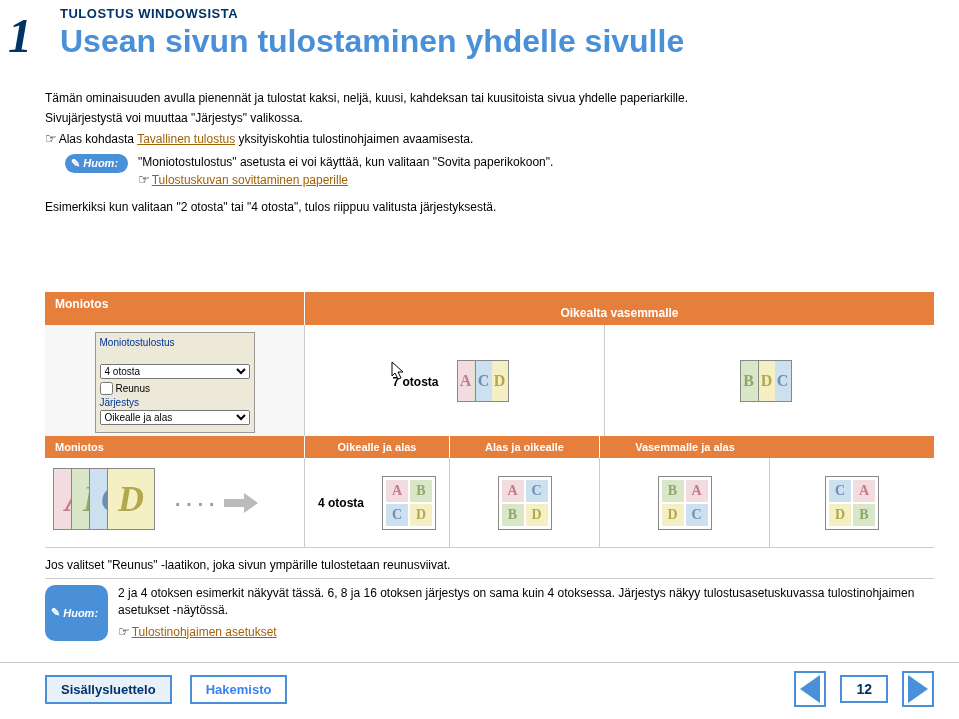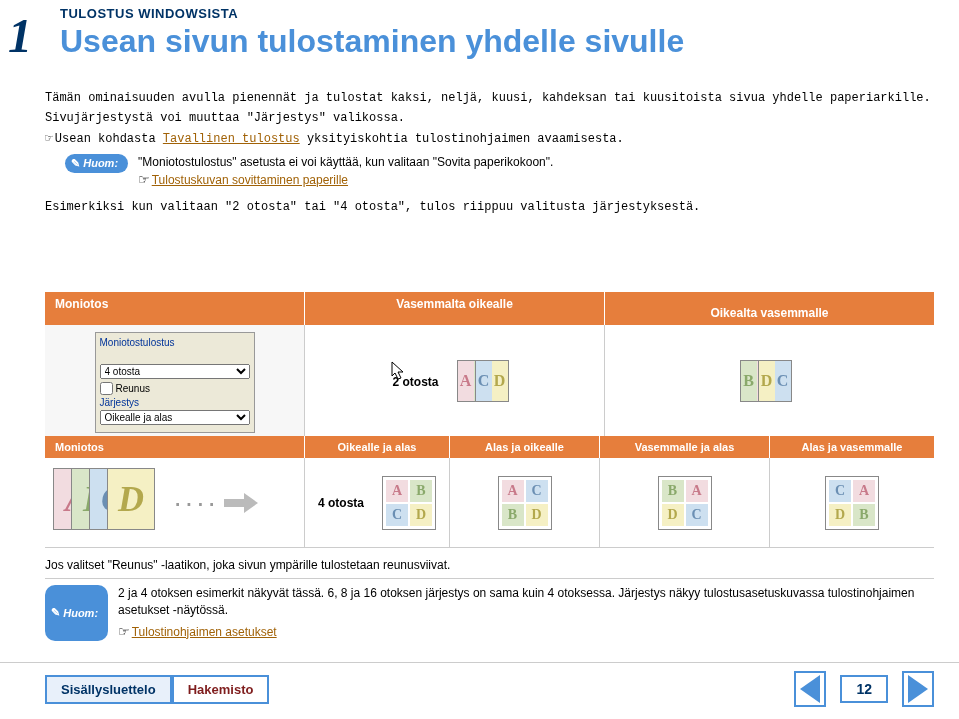--- a/index.html
+++ b/index.html
@@ -5,21 +5,21 @@
   * { box-sizing: border-box; margin: 0; padding: 0; }
   body { font-family: Arial, sans-serif; font-size: 12px; background: #fff; width: 959px; height: 719px; position: relative; color: #000; }
   
   .page-number-badge { position: absolute; left: 8px; top: 8px; font-size: 48px; font-weight: bold; font-style: italic; color: #003366; font-family: "Times New Roman", serif; }
   
   .header-section { position: absolute; left: 60px; top: 6px; }
   .header-kicker { color: #003366; font-weight: bold; font-size: 13px; letter-spacing: 0.5px; }
   .header-title { color: #4a90d9; font-size: 32px; font-weight: bold; margin-top: 2px; }
   
   .body-text { position: absolute; left: 45px; top: 90px; right: 25px; font-size: 12px; line-height: 1.35; }
-  .body-text p { margin-bottom: 4px; font-family: Liberation Mono, monospace; }
+  .body-text p { margin-bottom: 4px; }
   .link { color: #a16207; text-decoration: underline; cursor: pointer; }
   .hand-icon { font-size: 13px; margin-right: 2px; }
   
   .huom-row { display: flex; align-items: flex-start; margin-top: 6px; margin-left: 20px; }
   .huom-badge { background: #4a90d9; color: #fff; border-radius: 10px; padding: 2px 10px 2px 6px; font-size: 11px; font-style: italic; font-weight: bold; display: inline-flex; align-items: center; margin-right: 10px; flex-shrink: 0; }
   .huom-badge::before { content: "✎"; margin-right: 3px; font-style: normal; }
   .huom-text { font-size: 12px; line-height: 1.4; }
   
   .example-text { margin-top: 10px; }
   
@@ -85,24 +85,24 @@
   .grid2 > div { display: flex; align-items: center; justify-content: center; font-size: 14px; font-weight: bold; font-family: "Times New Roman", serif; }
   
   .cell-label-wrap { display: flex; align-items: center; gap: 18px; }
   .cell-label-wrap .label { font-weight: bold; font-size: 12px; }
   
   .footer-text1 { position: absolute; left: 45px; top: 558px; font-size: 12px; }
   
   .huom2-wrap { position: absolute; left: 45px; top: 578px; right: 25px; display: flex; border-top: 1px solid #ccc; padding-top: 6px; }
   
   .bottom-bar { position: absolute; bottom: 12px; left: 0; right: 0; border-top: 1px solid #ccc; padding: 8px 25px 0 45px; display: flex; align-items: center; justify-content: space-between; }
-  .btn-group-left { display: flex; }
+  .btn-group-left { display: flex; gap: 18px; }
   .nav-btn { border: 2px solid #4a90d9; padding: 5px 14px; font-size: 13px; font-weight: bold; cursor: pointer; user-select: none; }
   .nav-btn.primary { color: #003366; background: #e8f0fa; }
-  .nav-btn.secondary { color: #7f1d1d; background: #fff; }
+  .nav-btn.secondary { color: #3b82f6; background: #fff; }
   .right-nav { display: flex; align-items: center; gap: 14px; }
   .tri-btn { width: 0; height: 0; border-top: 14px solid transparent; border-bottom: 14px solid transparent; cursor: pointer; }
   .tri-left { border-right: 20px solid #4a90d9; }
   .tri-right { border-left: 20px solid #4a90d9; }
   .tri-wrap { border: 2px solid #4a90d9; padding: 2px 4px; display: flex; align-items: center; }
   .page-num-box { border: 2px solid #4a90d9; padding: 4px 14px; font-size: 14px; font-weight: bold; color: #003366; }
 </style>
 </head>
 <body>
 
@@ -110,59 +110,58 @@
 
 <div class="header-section">
   <div class="header-kicker">TULOSTUS WINDOWSISTA</div>
   <div class="header-title">Usean sivun tulostaminen yhdelle sivulle</div>
 </div>
 
 <div class="body-text">
   <p>Tämän ominaisuuden avulla pienennät ja tulostat kaksi, neljä, kuusi, kahdeksan tai kuusitoista sivua yhdelle paperiarkille.</p>
   <p>Sivujärjestystä voi muuttaa "Järjestys" valikossa.</p>
   <p>
-    <span class="hand-icon">☞</span><span>Usean kohdasta </span><span class="link">Tavallinen tulostus</span><span> yksityiskohtia tulostinohjaimen avaamisesta.</span>
+    <span class="hand-icon">☞</span><span>Alas kohdasta </span><span class="link">Tavallinen tulostus</span><span> yksityiskohtia tulostinohjaimen avaamisesta.</span>
   </p>
 
   <div class="huom-row">
     <div class="huom-badge">Huom:</div>
     <div class="huom-text">
       <div>"Moniotostulostus" asetusta ei voi käyttää, kun valitaan "Sovita paperikokoon".</div>
       <div><span class="hand-icon">☞</span><span class="link">Tulostuskuvan sovittaminen paperille</span></div>
     </div>
   </div>
 
   <p class="example-text">Esimerkiksi kun valitaan "2 otosta" tai "4 otosta", tulos riippuu valitusta järjestyksestä.</p>
 </div>
 
 <div class="table1-wrap">
   <div class="thead-row">
     <div class="t1-c1">Moniotos</div>
-    <div class="t1-c2">Vasemmalta oikealle</div>
     <div class="t1-c3">Oikealta vasemmalle</div>
   </div>
   <div class="tbody-row1">
     <div class="left-img">
       <div class="settings-mock" style="position:relative;">
         <div class="grp-label">Moniotostulostus</div>
         <select><option>4 otosta</option></select>
         <div class="cb-row">
             <input type="checkbox" style="">
             <span>Reunus</span>
           </div>
         <div class="lbl2">Järjestys</div>
         <select><option>Oikealle ja alas</option></select>
         <svg class="cursor-svg" width="18" height="22" viewBox="0 0 18 22">
             <path d="M2 2 L2 16 L5 13 L8 19 L11 18 L8 12 L13 12 Z" fill="#fff" stroke="#000" stroke-width="1"></path>
           </svg>
       </div>
     </div>
     <div class="cell2">
       <div class="cell-label-wrap">
-        <span class="label">2 otosta</span>
+        <span class="label">7 otosta</span>
         <div class="page-stack">
           <div class="sheet s1">
               <div class="half ca">A</div>
               <div class="half cb">B</div>
             </div>
           <div class="sheet s2">
               <div class="half cc">C</div>
               <div class="half cd">D</div>
             </div>
         </div>
@@ -182,21 +181,20 @@
     </div>
   </div>
 </div>
 
 <div class="table2-wrap">
   <div class="thead-row2">
     <div class="t2-c1">Moniotos</div>
     <div class="t2-c2">Oikealle ja alas</div>
     <div class="t2-c3">Alas ja oikealle</div>
     <div class="t2-c4">Vasemmalle ja alas</div>
-    <div class="t2-c5">Alas ja vasemmalle</div>
   </div>
   <div class="tbody-row2">
     <div class="left-img2">
       <div class="big-stack">
         <div class="bsheet bs1">A</div>
         <div class="bsheet bs2">B</div>
         <div class="bsheet bs3">C</div>
         <div class="bsheet bs4">D</div>
       </div>
       <div class="dots-arrow">

